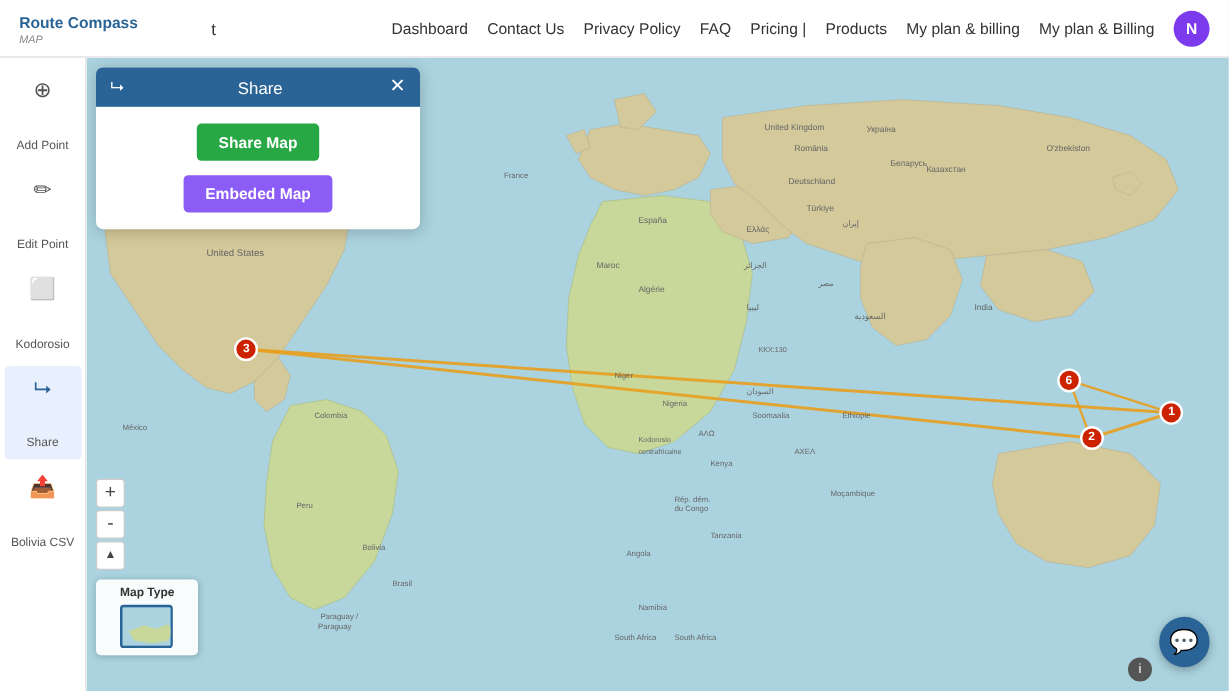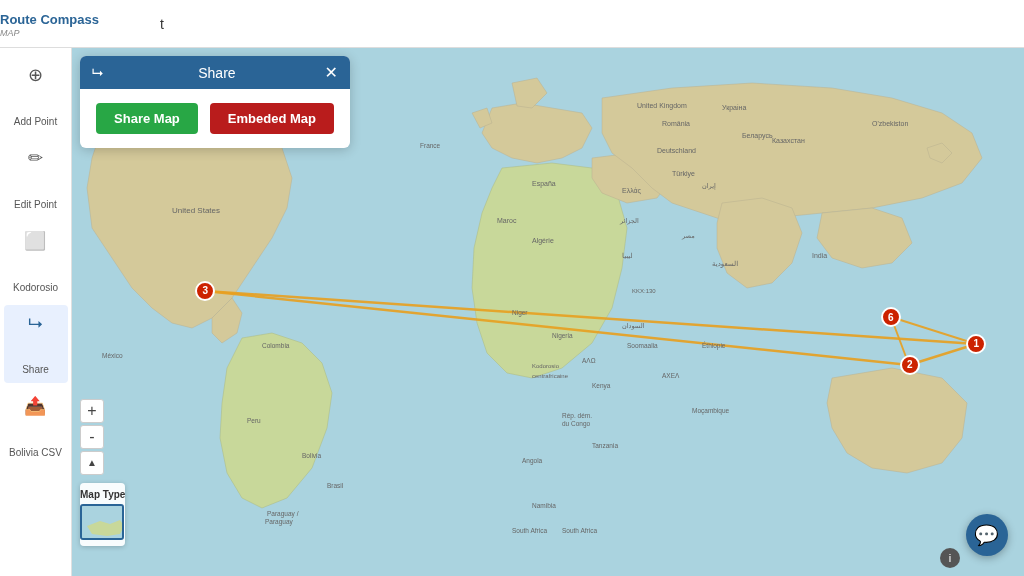--- a/index.html
+++ b/index.html
@@ -4,21 +4,21 @@
   <style>
     * { margin: 0; padding: 0; box-sizing: border-box; }
     body { font-family: Arial, sans-serif; width: 1024px; height: 576px; overflow: hidden; background: #e8f4f8; }
 
     
     .header {
       display: flex;
       align-items: center;
       background: #fff;
       height: 48px;
-      padding: 0 0;
+      padding: 0 16px;
       border-bottom: 1px solid #ddd;
       position: relative;
       z-index: 100;
     }
     .logo-area {
       display: flex;
       align-items: center;
       gap: 4px;
       min-width: 160px;
     }
@@ -131,33 +131,34 @@
       justify-content: space-between;
       padding: 8px 12px;
       font-size: 14px;
     }
     .share-popup-body {
       display: flex;
       gap: 12px;
       padding: 14px 16px;
       align-items: center;
       justify-content: center;
+      flex-direction: column;
     }
     .btn-share-map {
       background: #28a745;
       color: #fff;
       border: none;
       border-radius: 4px;
       padding: 8px 18px;
       font-size: 13px;
       cursor: pointer;
       font-weight: bold;
     }
     .btn-embed-map {
-      background: #b91c1c;
+      background: #8b5cf6;
       color: #fff;
       border: none;
       border-radius: 4px;
       padding: 8px 18px;
       font-size: 13px;
       cursor: pointer;
       font-weight: bold;
     }
     .close-btn {
       cursor: pointer;
@@ -168,21 +169,21 @@
       border: none;
     }
 
     
     .map-type-widget {
       position: absolute;
       bottom: 18px;
       left: 8px;
       background: rgba(255,255,255,0.92);
       border-radius: 4px;
-      padding: 6px 0;
+      padding: 6px 20px;
       z-index: 100;
       box-shadow: 0 1px 5px rgba(0,0,0,0.2);
     }
     .map-type-label {
       font-size: 10px;
       font-weight: bold;
       color: #333;
       margin-bottom: 4px;
     }
     .map-type-thumb {
@@ -276,20 +277,31 @@
 <body>
 
 <header class="header">
   <div class="logo-area">
     <div>
       <span class="logo-text">Route Compass</span>
       <span class="logo-sub">MAP</span>
     </div>
   </div>
   <span class="header-title">t</span>
+  <nav class="nav">
+    <a>Dashboard</a>
+    <a>Contact Us</a>
+    <a>Privacy Policy</a>
+    <a>FAQ</a>
+    <a>Pricing |</a>
+    <a>Products</a>
+    <a>My plan &amp; billing</a>
+    <a>My plan &amp; Billing</a>
+    <div class="avatar">N</div>
+  </nav>
 </header>
 
 <div class="main">
 
   <aside class="sidebar">
     <div class="sidebar-item">
       <span class="sidebar-icon">⊕</span>
       <span class="sidebar-label">Add Point</span>
     </div>
     <div class="sidebar-item">

